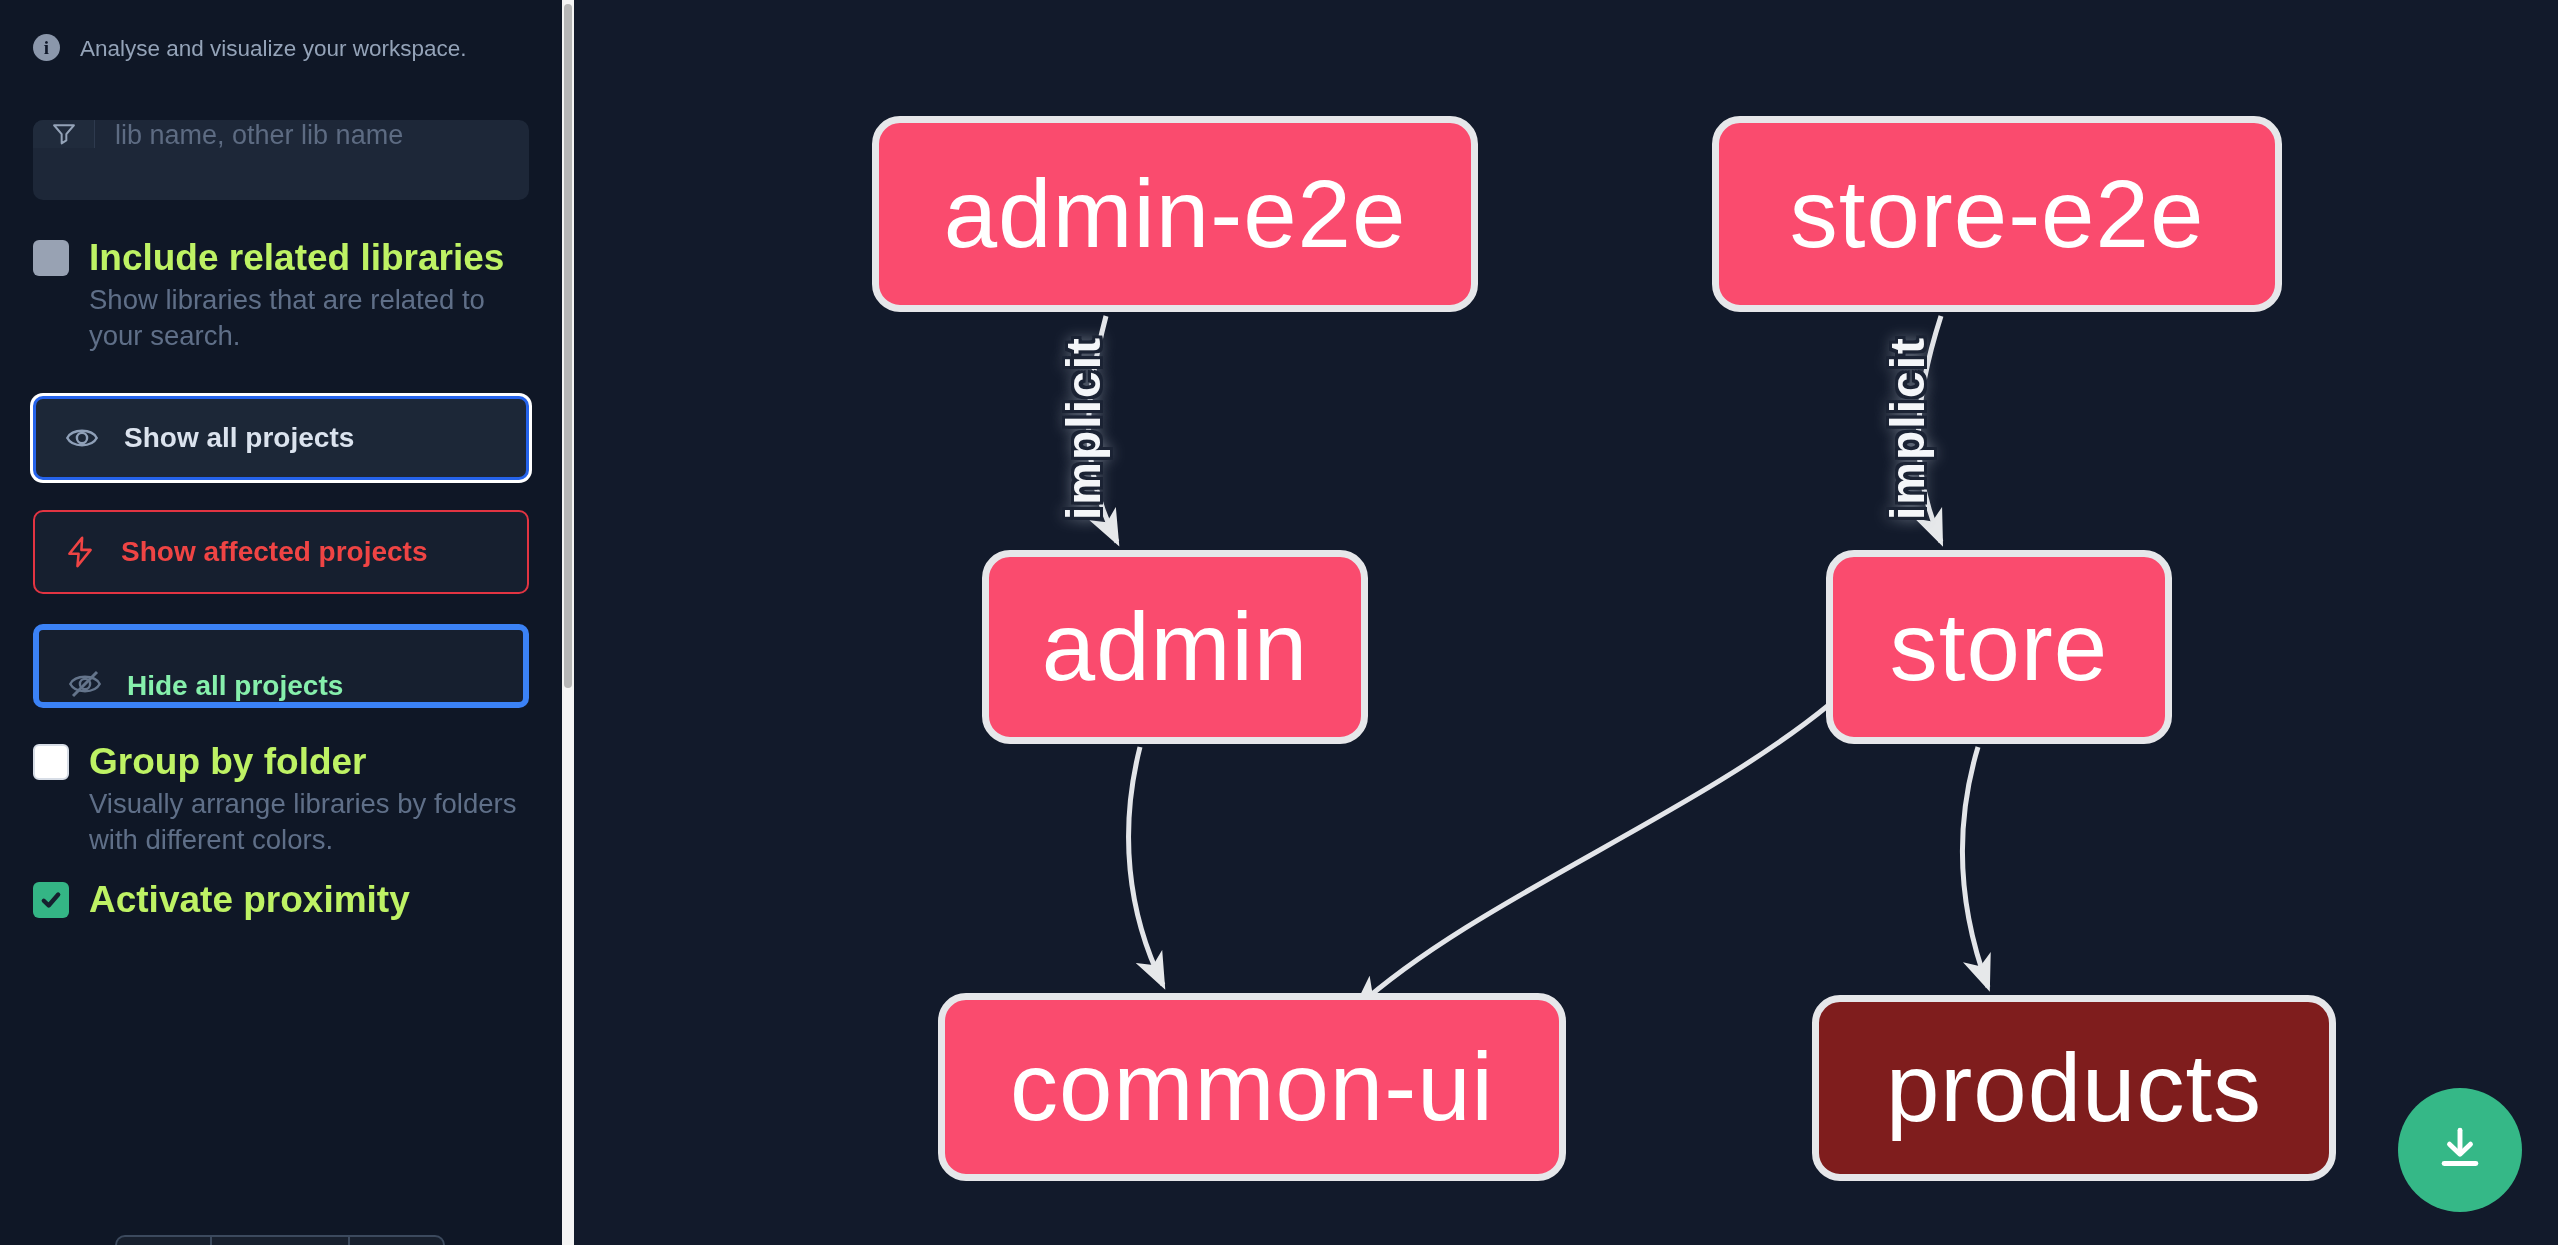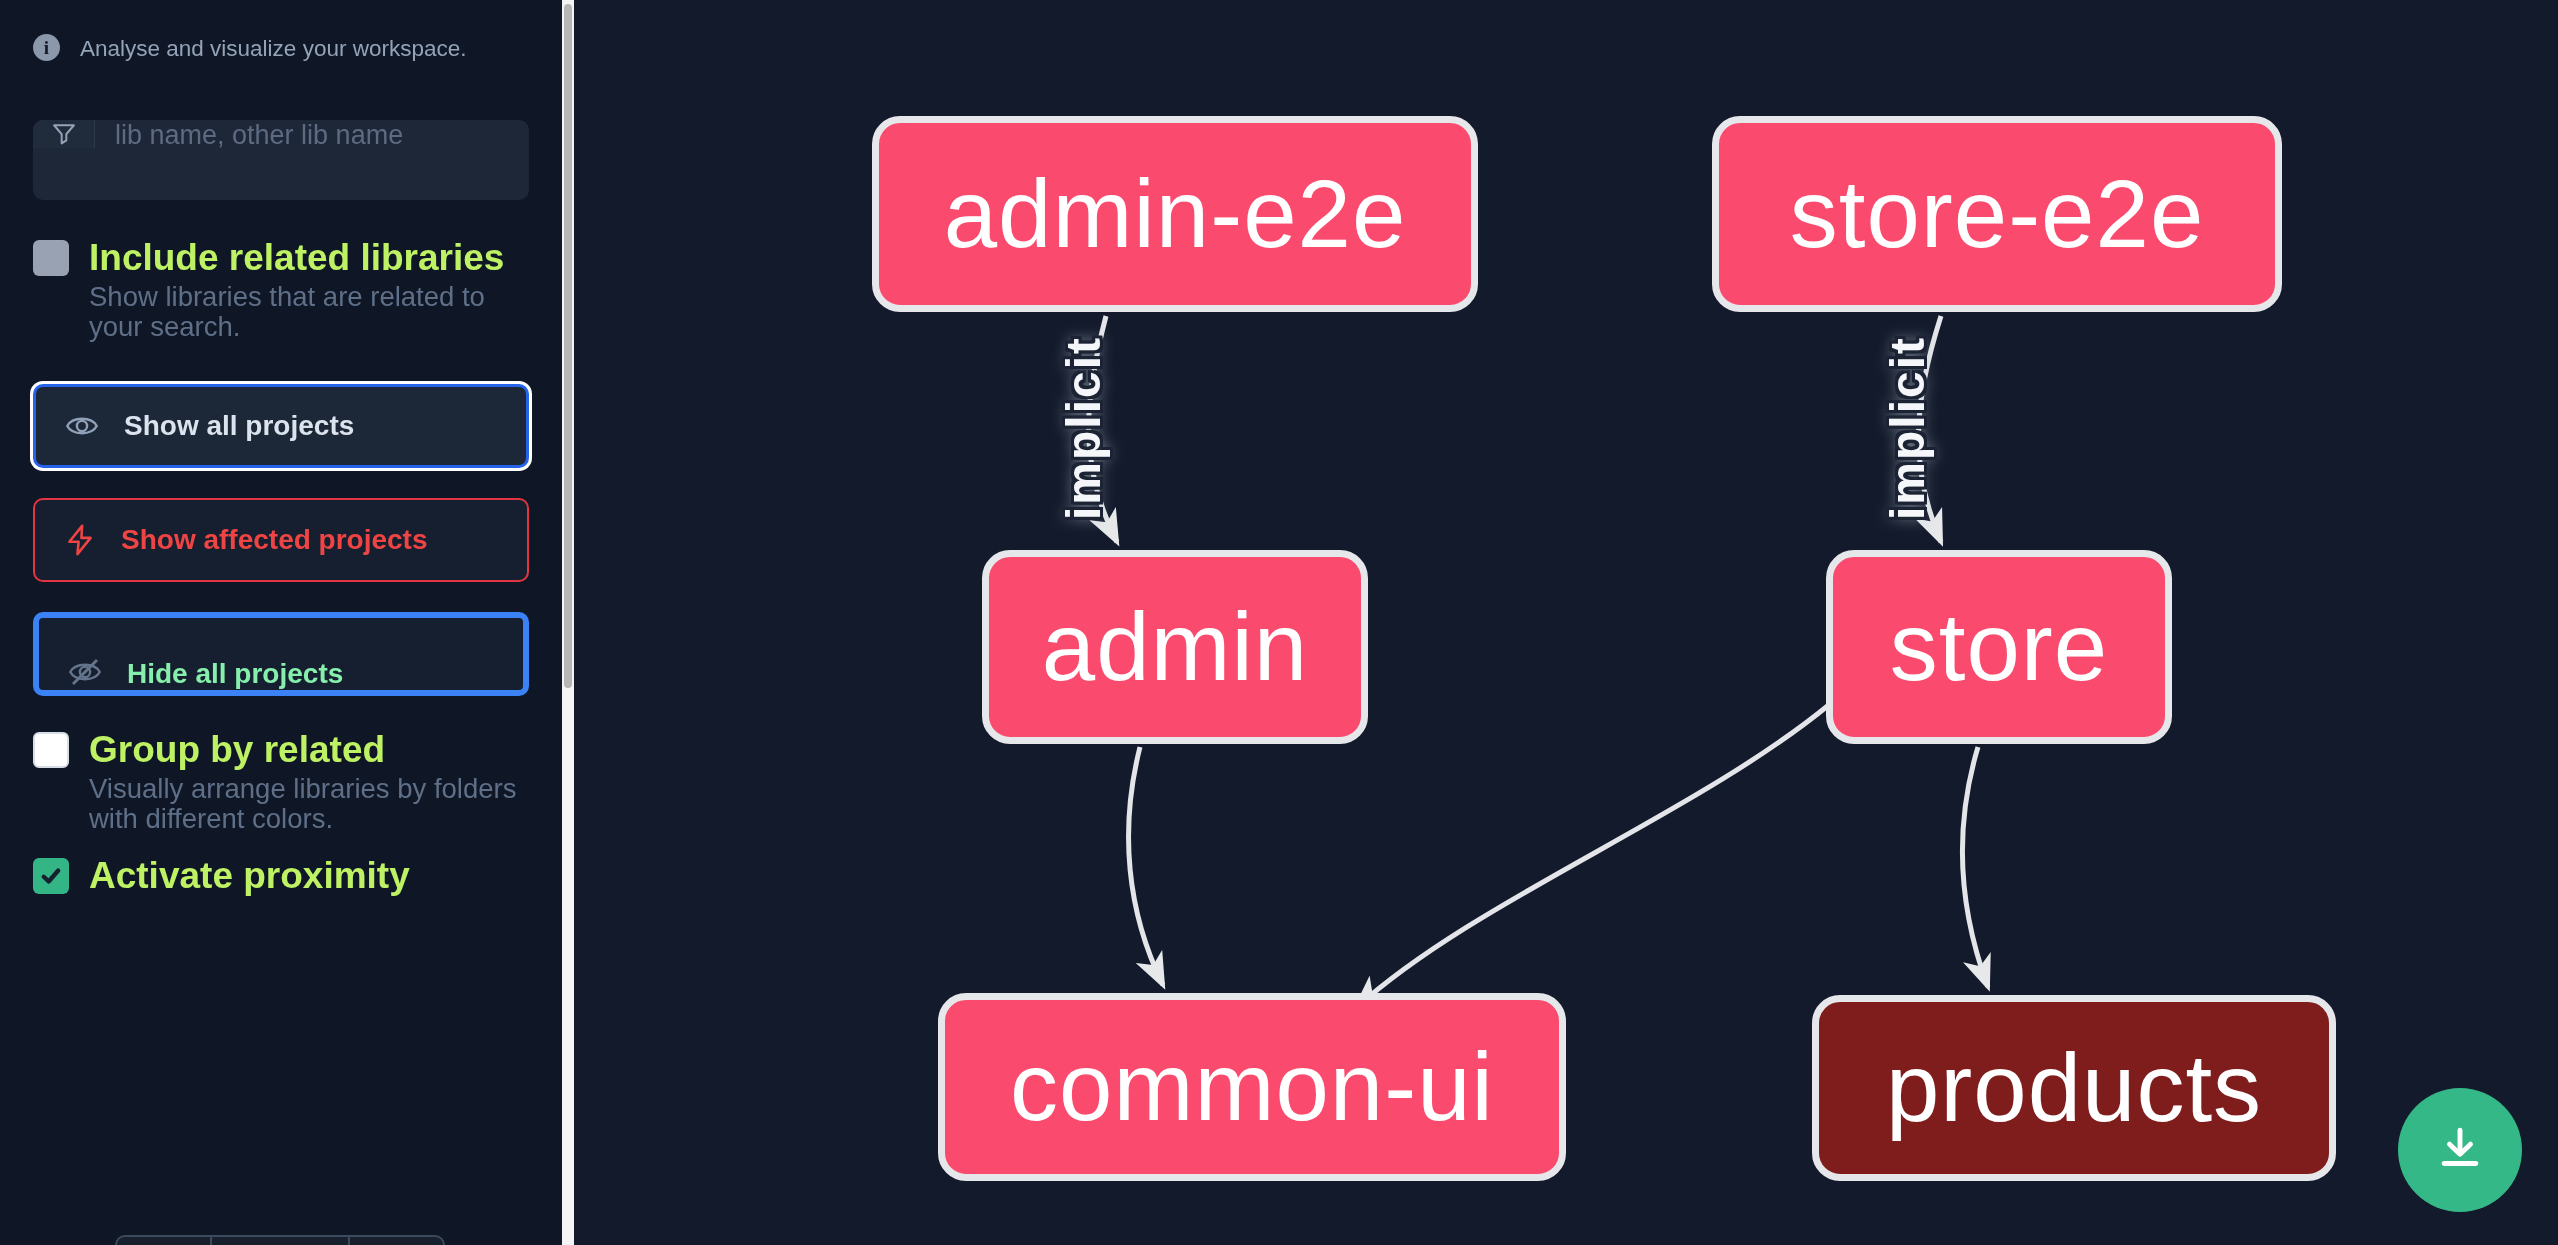--- a/index.html
+++ b/index.html
@@ -61,21 +61,21 @@
     font-size:27px; padding:0 20px; font-family:"Liberation Sans", sans-serif; }
   .search input::placeholder { color:#5d6b82; }
 
   .cb-row { padding:0 33px; display:grid; grid-template-columns:36px 1fr; column-gap:20px; }
   .cb-box { width:36px; height:36px; border-radius:6px; margin-top:0; cursor:pointer;
     display:flex; align-items:center; justify-content:center; flex:0 0 auto; }
   .cb-gray  { background:#98a2b3; }
   .cb-white { background:#ffffff; border:2px solid #d7dde6; }
   .cb-green { background:#34b585; }
   .cb-label { font-size:37px; font-weight:700; color:#bef264; line-height:36px; cursor:pointer; }
-  .cb-desc { grid-column:2; font-size:27.5px; color:#5f6f88; line-height:30px; margin-top:6px;
+  .cb-desc { grid-column:2; font-size:27.5px; color:#5f6f88; line-height:36px; margin-top:6px;
     max-width:458px; }
   .cb-include { margin-top:40px; }
   .cb-group   { margin-top:36px; }
   .cb-prox    { margin-top:24px; }
 
   .btn-col { margin:42px 33px 0; display:flex; flex-direction:column; gap:30px; }
   .sb-btn { height:84px; border-radius:10px; display:flex; align-items:center; gap:24px;
     padding:0 28px; font-size:28px; font-weight:600; cursor:pointer; background:#161f2f;
     font-family:"Liberation Sans", sans-serif; }
   .btn-show-all { background:#1c2737; border:3px solid #2563eb; box-shadow:0 0 0 3px #ffffff;
@@ -188,21 +188,21 @@
         <path d="M2.2 12 C5.5 5.6 18.5 5.6 21.8 12 C18.5 18.4 5.5 18.4 2.2 12 Z"></path>
         <circle cx="12" cy="12" r="3.4"></circle>
         <line x1="4" y1="20" x2="20" y2="4" stroke-width="2"></line>
       </svg>
       <span>Hide all projects</span>
     </button>
   </div>
 
   <div class="cb-row cb-group">
     <div class="cb-box cb-white"></div>
-    <div class="cb-label">Group by related</div>
+    <div class="cb-label">Group by folder</div>
     <div class="cb-desc">Visually arrange libraries by folders with different colors.</div>
   </div>
 
   <div class="cb-row cb-prox">
     <div class="cb-box cb-green">
       <svg class="icon" width="26" height="26" viewBox="0 0 18 18" fill="none" stroke="#16202f" stroke-width="3" stroke-linecap="round" stroke-linejoin="round">
         <path d="M4 9.5 L7.4 12.8 L14 5.2"></path>
       </svg>
     </div>
     <div class="cb-label">Activate proximity</div>

